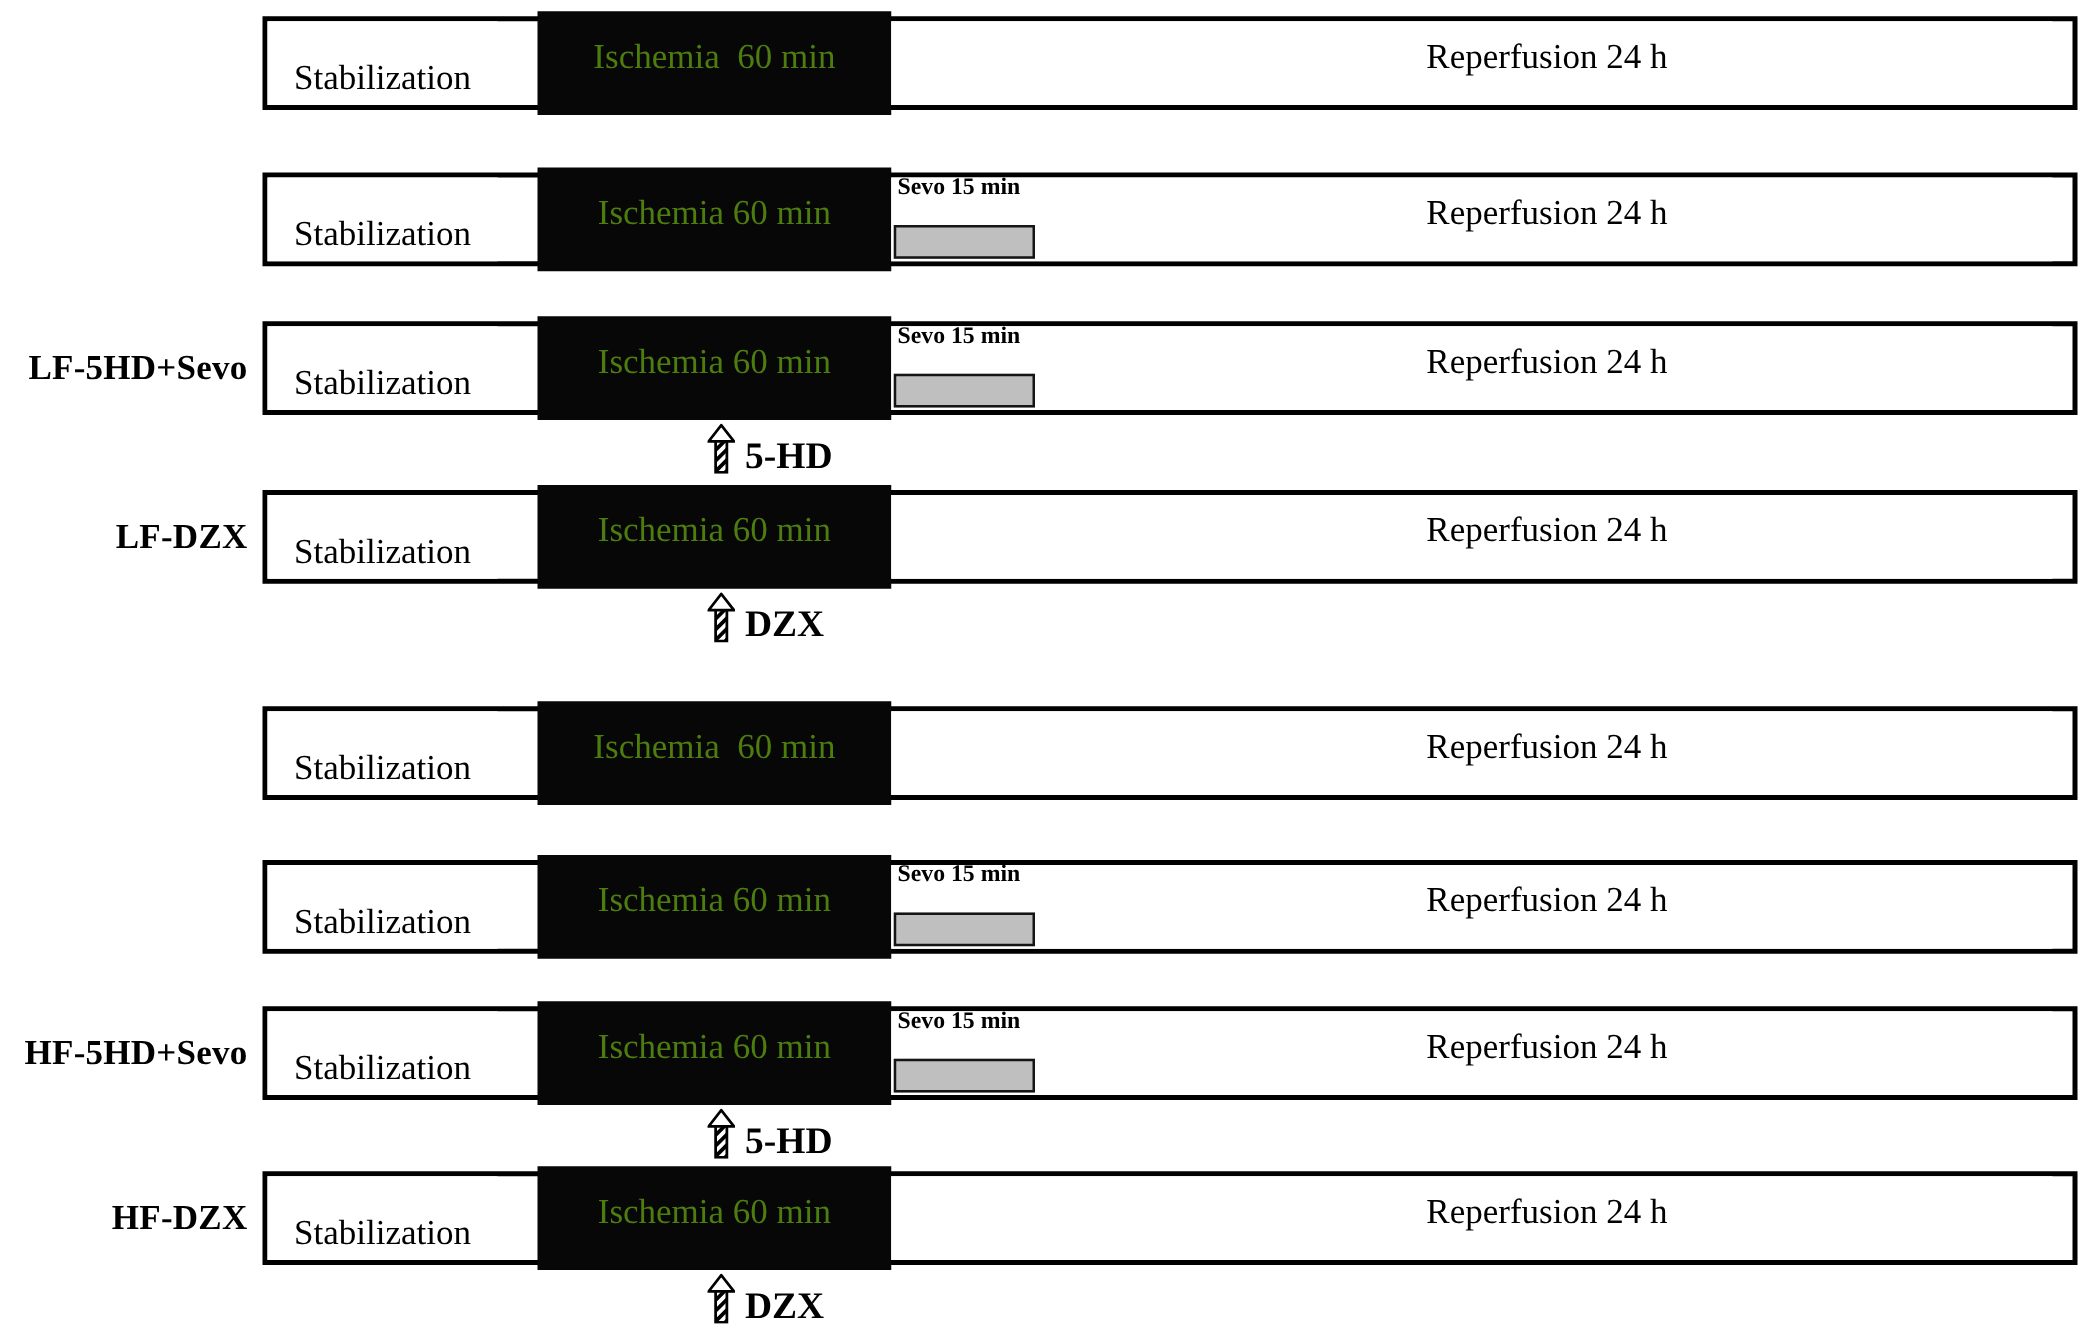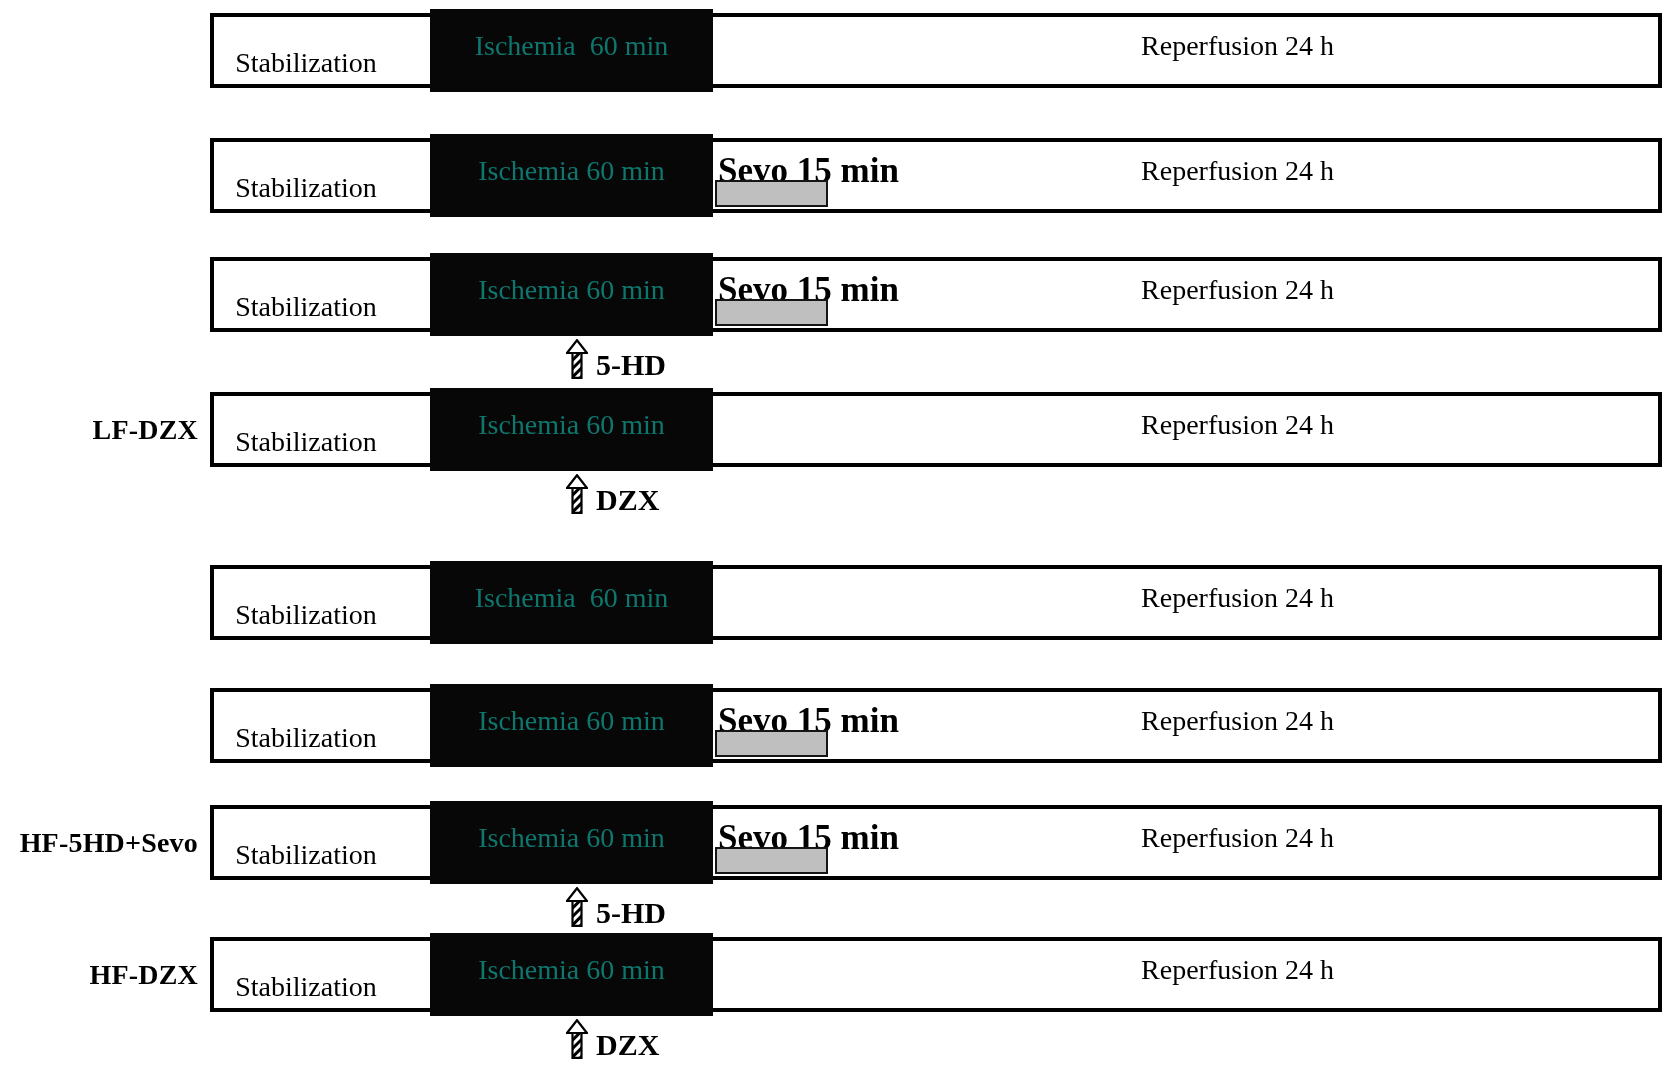--- a/index.html
+++ b/index.html
@@ -26,26 +26,26 @@
     display:flex;align-items:center;justify-content:flex-end;
     font-weight:bold;font-size:28px;letter-spacing:0.2px;
   }
   .bar{
     position:absolute;left:210px;top:0;width:1452px;height:75px;
     background:#ffffff;border:4px solid #000;box-sizing:border-box;
   }
   .seg{position:absolute;top:0;height:100%;display:flex;align-items:center;justify-content:center;box-sizing:border-box;}
   .seg .seg-text{white-space:pre;font-size:28px;transform:translateY(-5px);}
   .seg-stab{left:0;width:184px;background:#ffffff;align-items:flex-end;}
-  .seg-isch{left:216px;width:283px;top:-8px;height:calc(100% + 16px);background:#070707;color:#0f766e;}
+  .seg-isch{left:216px;width:283px;top:-8px;height:calc(100% + 16px);background:#070707;color:#4d7c0f;}
   .seg-reper{left:499px;right:16px;background:#ffffff;padding-left:120px;}
 
   .sevo-label{
     position:absolute;left:504px;top:-3px;
-    font-weight:bold;font-size:35px;line-height:1.2;white-space:pre;margin-top:11px;
+    font-weight:bold;font-size:19px;line-height:1.2;white-space:pre;
   }
   .sevo-bar{
     position:absolute;left:501px;top:38px;width:113px;height:27px;
     background:#bfbfbf;border:2px solid #151515;box-sizing:border-box;
   }
 
   .drug{
     position:absolute;left:566px;top:76px;height:46px;
     display:flex;align-items:flex-end;gap:8px;justify-content:flex-end;
   }
@@ -81,20 +81,21 @@
         </div>
       <div class="seg seg-reper">
           <span class="seg-text">Reperfusion 24 h</span>
         </div>
       <div class="sevo-label">Sevo 15 min</div>
       <div class="sevo-bar"></div>
     </div>
   </div>
 
   <div class="row">
+    <div class="row-label">LF-5HD+Sevo</div>
     <div class="bar">
       <div class="seg seg-stab">
           <span class="seg-text">Stabilization</span>
         </div>
       <div class="seg seg-isch">
           <span class="seg-text">Ischemia 60 min</span>
         </div>
       <div class="seg seg-reper">
           <span class="seg-text">Reperfusion 24 h</span>
         </div>

